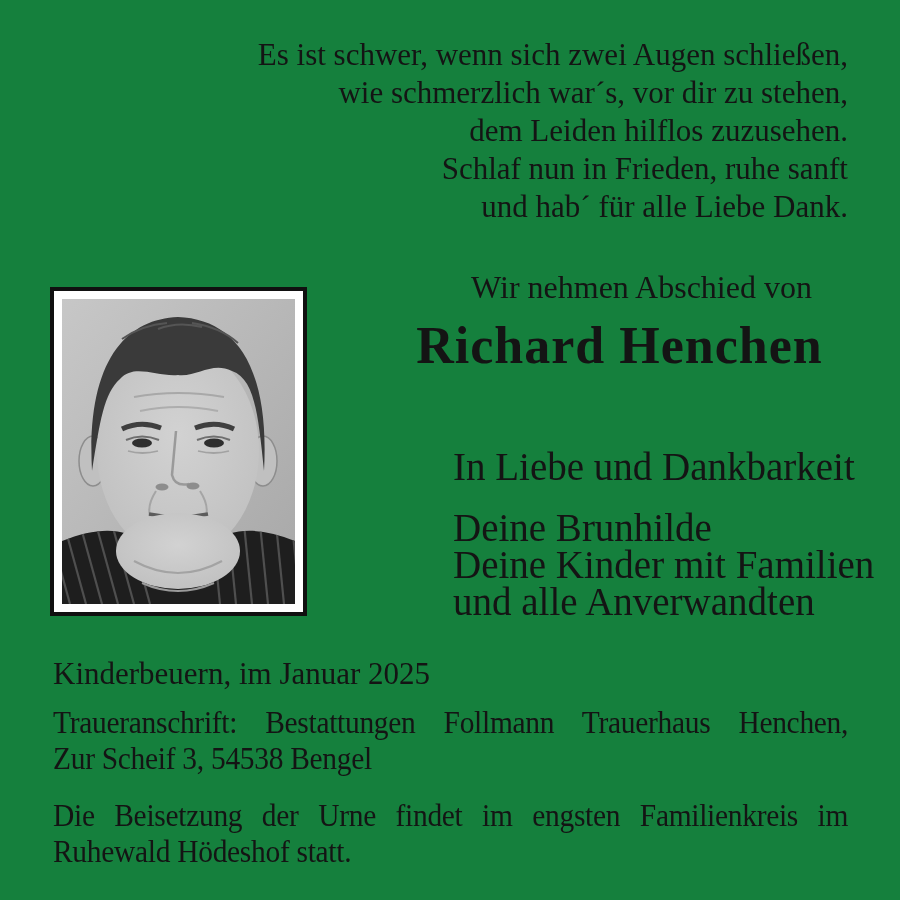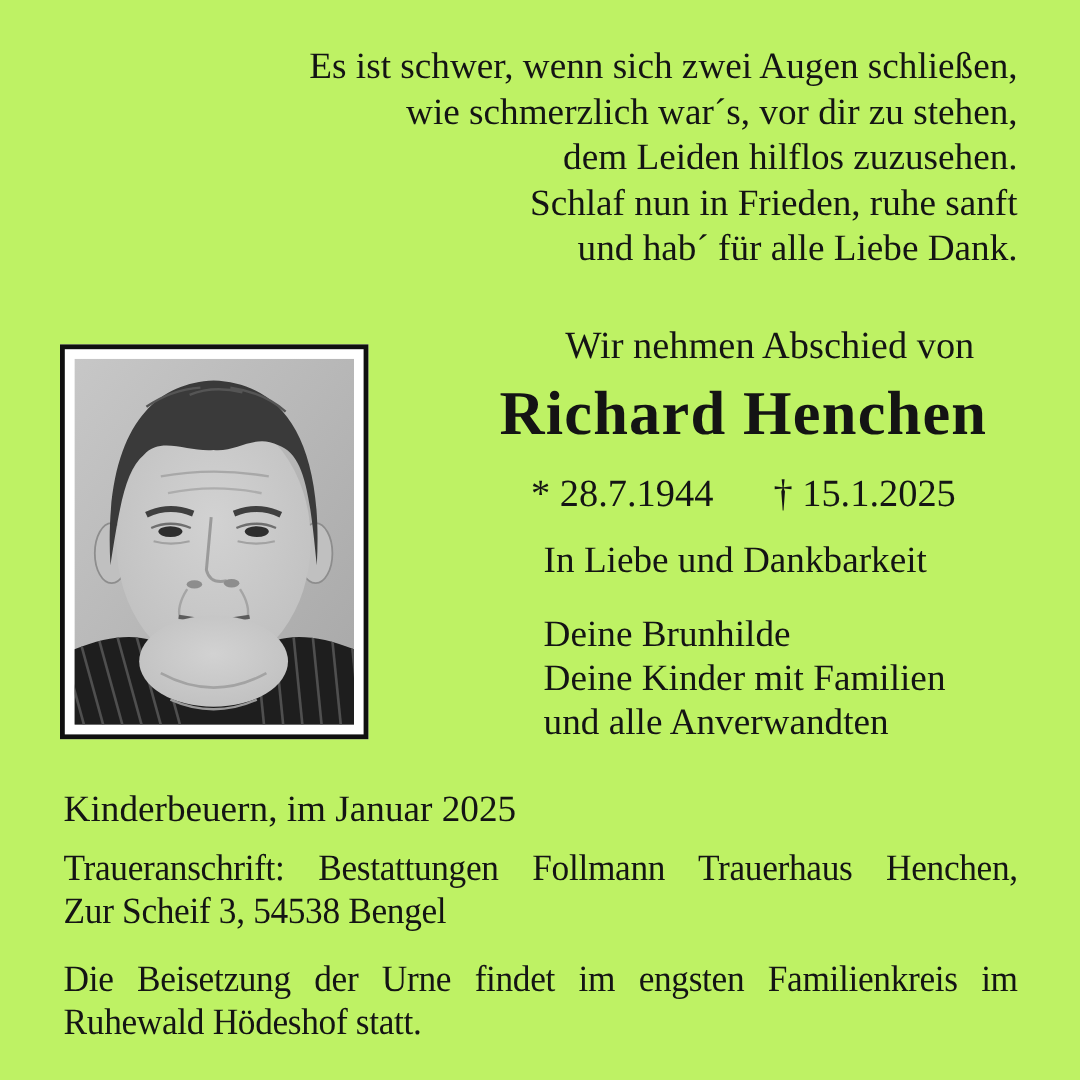--- a/index.html
+++ b/index.html
@@ -1,20 +1,20 @@
 <!DOCTYPE html>
 <html><head>
 <meta charset="utf-8">
 <style>
   html, body { margin: 0; padding: 0; background: #ffffff; }
   .page {
     position: relative;
     width: 900px;
     height: 900px;
-    background: #bef264;
+    background: #15803d;
     font-family: "Liberation Serif", serif;
     color: #141414;
     overflow: hidden;
   }
 
   
   .poem {
     position: absolute;
     top: 36px;
     right: 52px;
@@ -53,21 +53,21 @@
     margin-top: 15px;
     white-space: nowrap;
   }
   .dates .death { margin-left: 50px; }
 
   
   .liebe {
     position: absolute;
     left: 453px;
     top: 448px;
-    font-size: 31px;
+    font-size: 39px;
     line-height: 37px;
   }
   .mourners { margin-top: 24px; }
 
   
   .photo-frame {
     position: absolute;
     left: 50px;
     top: 287px;
     border: 4px solid #101010;
@@ -106,23 +106,20 @@
     <div>Es ist schwer, wenn sich zwei Augen schließen,</div>
     <div>wie schmerzlich war´s, vor dir zu stehen,</div>
     <div>dem Leiden hilflos zuzusehen.</div>
     <div>Schlaf nun in Frieden, ruhe sanft</div>
     <div>und hab´ für alle Liebe Dank.</div>
   </div>
 
   <div class="right-col">
     <div class="intro">Wir nehmen Abschied von</div>
     <div class="name">Richard Henchen</div>
-    <div class="dates">
-      <span class="birth">* 28.7.1944</span><span class="death">† 15.1.2025</span>
-    </div>
   </div>
 
   <div class="liebe">
     <div class="closing">In Liebe und Dankbarkeit</div>
     <div class="mourners">
       <div>Deine Brunhilde</div>
       <div>Deine Kinder mit Familien</div>
       <div>und alle Anverwandten</div>
     </div>
   </div>

